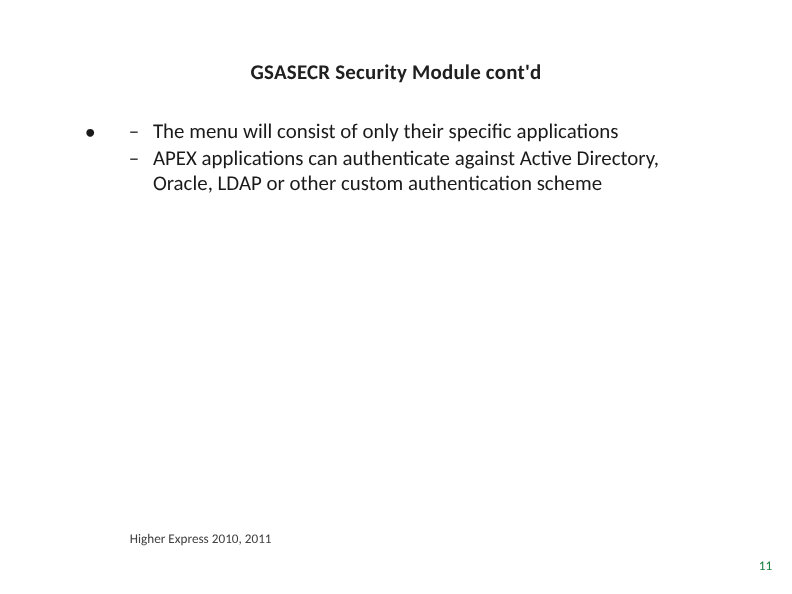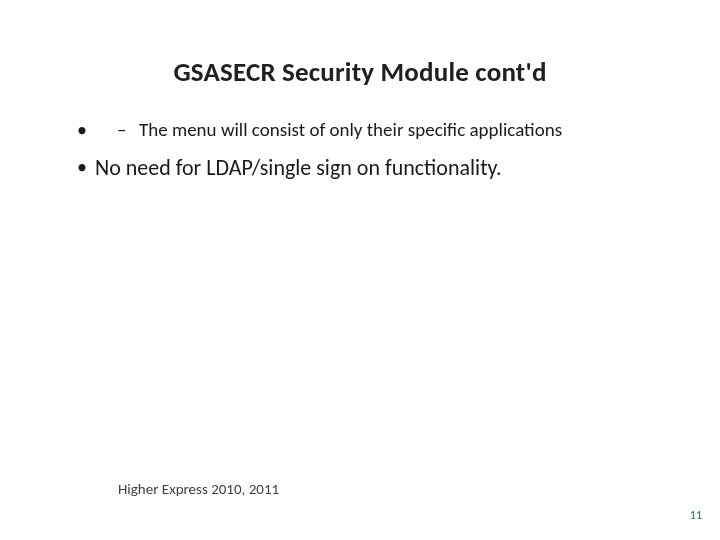--- a/index.html
+++ b/index.html
@@ -15,21 +15,21 @@
       position: relative;
       overflow: hidden;
     }
     .slide {
       width: 100%;
       height: 100%;
       padding: 55px 65px 0 65px;
       position: relative;
     }
     .title {
-      font-size: 27px;
+      font-size: 19px;
       color: #202020;
       text-align: center;
       margin-bottom: 30px;
       letter-spacing: 0.2px;
     }
     .content {
       padding-left: 8px;
     }
     ul.level1 {
       list-style: none;
@@ -69,21 +69,21 @@
       position: absolute;
       left: 6px;
       top: 0;
       font-size: 19px;
       color: #1a1a1a;
     }
     .footer-text {
       position: absolute;
       left: 118px;
       bottom: 42px;
-      font-size: 15px;
+      font-size: 12px;
       color: #404040;
     }
     .page-number {
       position: absolute;
       right: 18px;
       bottom: 18px;
       font-size: 12px;
       color: #15803d;
     }
   </style>
@@ -93,23 +93,23 @@
 <div class="slide">
   <h1 class="title">GSASECR Security Module cont'd</h1>
 
   <div class="content">
     <ul class="level1">
       <li>
         <ul class="level2">
           <li>
             <span>The menu will consist of only their specific applications</span>
           </li>
+          <li>
+            <span>APEX applications can authenticate against Active Directory,  Oracle,  LDAP or other custom authentication scheme</span>
+          </li>
         </ul>
-      </li>
-      <li>
-        <span>No need for LDAP/single sign on functionality.</span>
       </li>
     </ul>
   </div>
 
   <div class="footer-text">Higher Express 2010, 2011</div>
   <div class="page-number">11</div>
 </div>
 
 </body></html>

